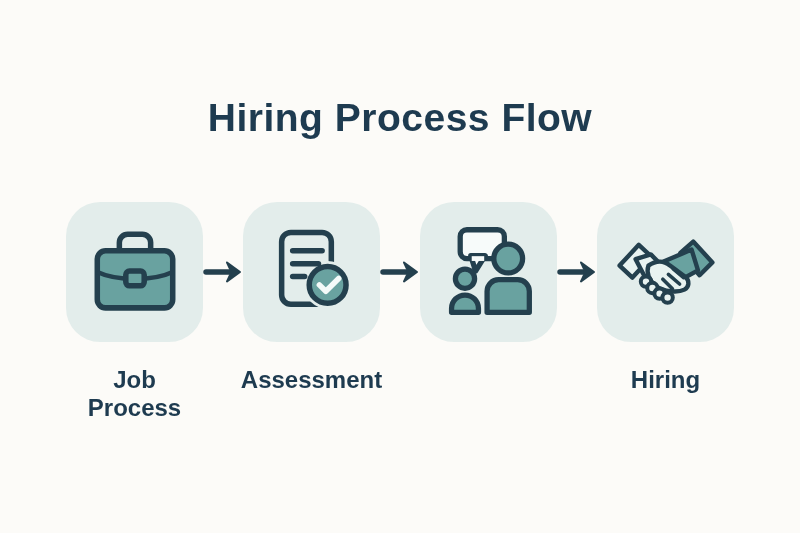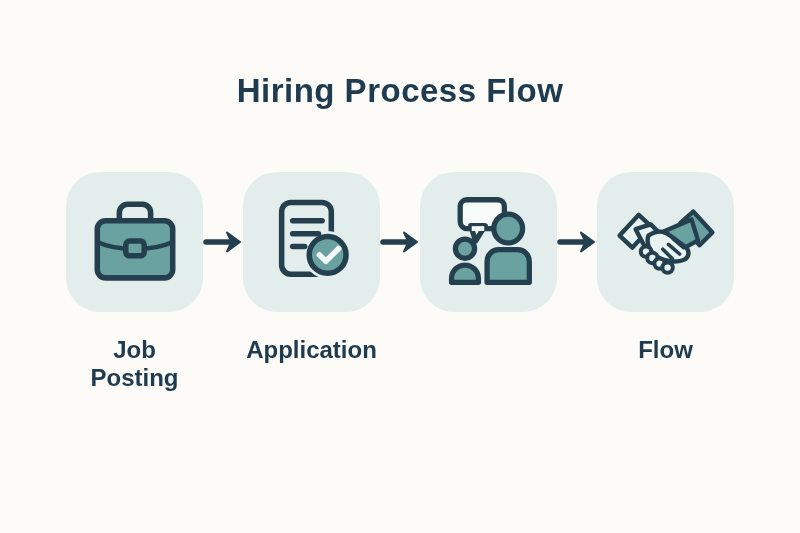--- a/index.html
+++ b/index.html
@@ -11,23 +11,23 @@
   .canvas {
     position: relative;
     width: 800px;
     height: 533px;
     margin: 0 auto;
     background: var(--page-bg, #fcfbf8);
     overflow: hidden;
   }
   .diagram-title {
     margin: 0;
-    padding-top: 72px;
+    padding-top: 96px;
     text-align: center;
-    font-size: 33px;
+    font-size: 39px;
     font-weight: 700;
     letter-spacing: 0.5px;
     color: var(--title-navy, #1e3b50);
   }
   .flow-row {
     margin-top: 62px;
     display: flex;
     justify-content: center;
     align-items: flex-start;
   }
@@ -73,41 +73,41 @@
 
     <div class="step step-job-posting">
       <div class="icon-box">
         <svg width="92" height="92" viewBox="0 0 100 100">
           <rect x="33" y="9" width="34" height="26" rx="9" style="fill:var(--box-bg);stroke:var(--outline-navy);stroke-width:6"></rect>
           <rect x="9" y="27" width="82" height="62" rx="9" style="fill:var(--accent-teal);stroke:var(--outline-navy);stroke-width:6"></rect>
           <path d="M9 50 C 30 60, 70 60, 91 50" style="fill:none;stroke:var(--outline-navy);stroke-width:5"></path>
           <rect x="40" y="49" width="20" height="16" rx="4" style="fill:var(--accent-teal);stroke:var(--outline-navy);stroke-width:6"></rect>
         </svg>
       </div>
-      <div class="step-label">Job Posting</div>
+      <div class="step-label">Job Process</div>
     </div>
 
     <svg class="arrow" width="40" height="26" viewBox="0 0 40 26">
       <line x1="3" y1="13" x2="26" y2="13" style="stroke:var(--outline-navy);stroke-width:5.5" stroke-linecap="round"></line>
       <path d="M24 3.5 L37 13 L24 22.5 L28.5 13 Z" style="fill:var(--outline-navy);stroke:var(--outline-navy);stroke-width:2" stroke-linejoin="round"></path>
     </svg>
 
     <div class="step">
       <div class="icon-box">
         <svg width="92" height="92" viewBox="0 0 100 100">
           <rect x="17" y="7" width="54" height="78" rx="10" style="fill:none;stroke:var(--outline-navy);stroke-width:6"></rect>
           <circle cx="67" cy="64" r="26" style="fill:var(--box-bg)"></circle>
           <line x1="29" y1="27" x2="61" y2="27" style="stroke:var(--outline-navy);stroke-width:6" stroke-linecap="round"></line>
           <line x1="29" y1="41" x2="57" y2="41" style="stroke:var(--outline-navy);stroke-width:6" stroke-linecap="round"></line>
           <line x1="29" y1="55" x2="42" y2="55" style="stroke:var(--outline-navy);stroke-width:6" stroke-linecap="round"></line>
           <circle cx="67" cy="64" r="20" style="fill:var(--accent-teal);stroke:var(--outline-navy);stroke-width:6"></circle>
           <path d="M58 64 l7 7 l14 -14" style="fill:none;stroke:var(--check-white);stroke-width:6" stroke-linecap="round" stroke-linejoin="round"></path>
         </svg>
       </div>
-      <div class="step-label">Application</div>
+      <div class="step-label">Assessment</div>
     </div>
 
     <svg class="arrow" width="40" height="26" viewBox="0 0 40 26">
       <line x1="3" y1="13" x2="26" y2="13" style="stroke:var(--outline-navy);stroke-width:5.5" stroke-linecap="round"></line>
       <path d="M24 3.5 L37 13 L24 22.5 L28.5 13 Z" style="fill:var(--outline-navy);stroke:var(--outline-navy);stroke-width:2" stroke-linejoin="round"></path>
     </svg>
 
     <div class="step">
       <div class="icon-box">
         <svg width="96" height="96" viewBox="0 0 100 100">
@@ -143,17 +143,17 @@
           <line x1="74" y1="51" x2="87" y2="62" style="stroke:var(--outline-navy);stroke-width:4.5" stroke-linecap="round"></line>
           <line x1="68" y1="58" x2="82" y2="70" style="stroke:var(--outline-navy);stroke-width:4.5" stroke-linecap="round"></line>
           <line x1="61" y1="64" x2="73" y2="76" style="stroke:var(--outline-navy);stroke-width:4.5" stroke-linecap="round"></line>
 
           <circle cx="40" cy="67" r="6.5" style="fill:var(--light-fill);stroke:var(--outline-navy);stroke-width:5"></circle>
           <circle cx="48" cy="75" r="6.5" style="fill:var(--light-fill);stroke:var(--outline-navy);stroke-width:5"></circle>
           <circle cx="57" cy="82" r="6.5" style="fill:var(--light-fill);stroke:var(--outline-navy);stroke-width:5"></circle>
           <circle cx="67" cy="87" r="6.5" style="fill:var(--light-fill);stroke:var(--outline-navy);stroke-width:5"></circle>
         </svg>
       </div>
-      <div class="step-label">Flow</div>
+      <div class="step-label">Hiring</div>
     </div>
 
   </div>
 </div>
 
 </body></html>

